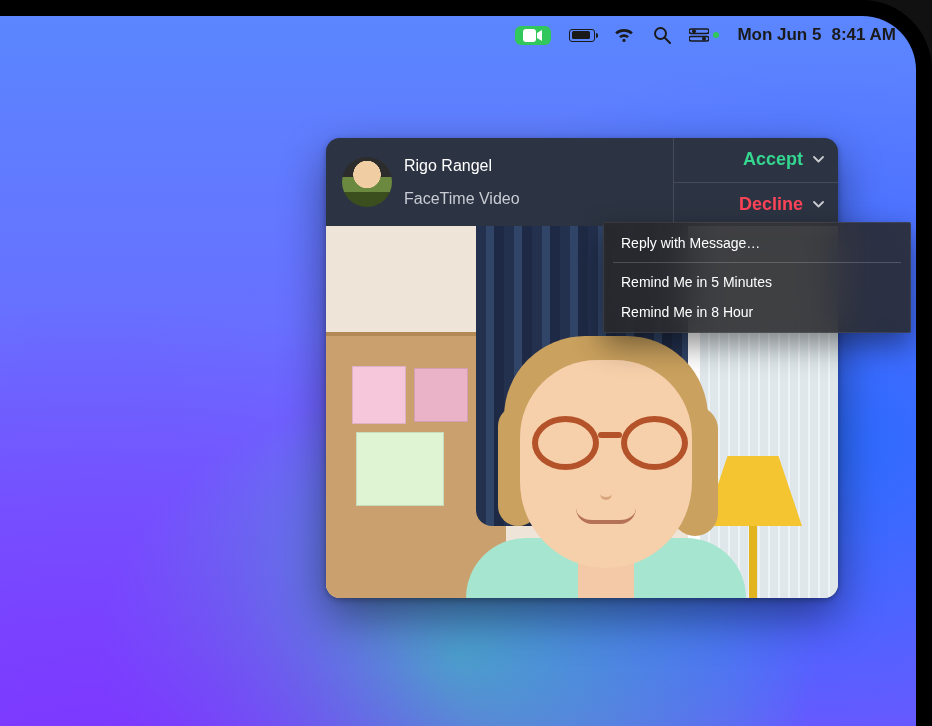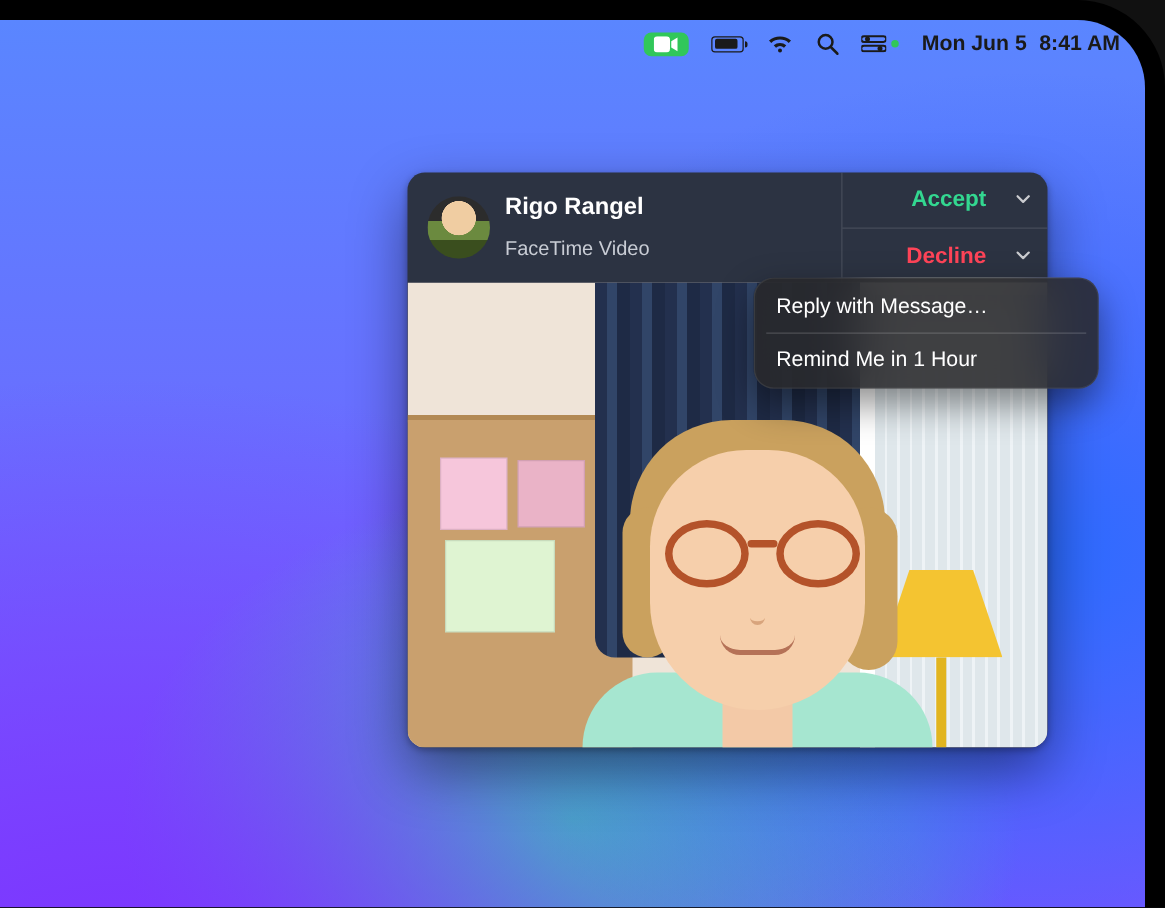--- a/index.html
+++ b/index.html
@@ -134,37 +134,37 @@
       width: 50px;
       height: 50px;
       border-radius: 50%;
       background: radial-gradient(circle at 50% 35%, #f0cda2 0 33%, rgba(0,0,0,0) 34%),
                   linear-gradient(180deg, #2c2c2c 0 40%, #6b8a3f 40% 70%, #3a4e1e 70%);
       border: none;
       flex-shrink: 0;
     }
 
     .caller-text { color:#fff; line-height:1.25; }
-    .caller-name { font-size:19px; font-weight:700; }
+    .caller-name { font-size:16px; font-weight:400; }
     .caller-sub  { font-size:16px; color: #c8ccd4; margin-top: 13px; }
 
     .ft-buttons {
       width: 165px;
       display: flex;
       flex-direction: column;
       border-left: 1px solid rgba(255,255,255,0.12);
     }
 
     .ft-btn {
       flex:1;
       display:flex;
       align-items:center;
       justify-content:flex-end;
       padding: 0 14px 0 16px;
-      gap: 24px;
+      gap: 10px;
       font-size: 18px;
       font-weight: 600;
       cursor: pointer;
     }
     .ft-btn + .ft-btn { border-top:1px solid rgba(255,255,255,0.12); }
     .ft-btn.accept { color:#33d790; }
     .ft-btn.decline { color:#ff4458; }
     .chev { color: rgba(255,255,255,0.75); display:inline-flex; }
 
     
@@ -236,28 +236,28 @@
     .lens.r{right:0;}
     .bridge{position:absolute;left:66px;top:16px;width:24px;height:6px;background:#b4532a;border-radius:3px;}
     .mouth{position:absolute;left:130px;bottom:84px;width:60px;height:16px;border-bottom:4px solid #b57257;border-radius:0 0 40px 40px;}
     .nose{position:absolute;left:154px;bottom:108px;width:12px;height:8px;border-bottom:3px solid #d8a47c;border-radius:0 0 10px 10px;}
 
     
     .dropdown {
       position: absolute;
       top: 206px;
       left: 603px;
-      width: 276px;
+      width: 308px;
       background: rgba(40,40,42,0.88);
       backdrop-filter: blur(20px);
-      border-radius: 16px;
+      border-radius: 2px;
       padding: 6px 0;
       box-shadow: 0 12px 30px rgba(0,0,0,0.45), 0 0 0 1px rgba(255,255,255,0.08) inset;
       color:#fff;
-      font-size: 17px;
+      font-size: 14px;
     }
     .dd-item {
       padding: 7px 18px;
       cursor:pointer;
       white-space: nowrap;
     }
     .dd-sep {
       height:1px; background: rgba(255,255,255,0.18);
       margin: 4px 10px;
     }
@@ -358,17 +358,18 @@
             </div>
           <div class="nose"></div>
           <div class="mouth"></div>
         </div>
       </div>
     </div>
 
     <div class="dropdown">
       <div class="dd-item">Reply with Message…</div>
       <div class="dd-sep"></div>
-      <div class="dd-item">Remind Me in 1 Hour</div>
+      <div class="dd-item">Remind Me in 5 Minutes</div>
+      <div class="dd-item">Remind Me in 8 Hour</div>
     </div>
 
   </div>
 </div>
 
 </body></html>

